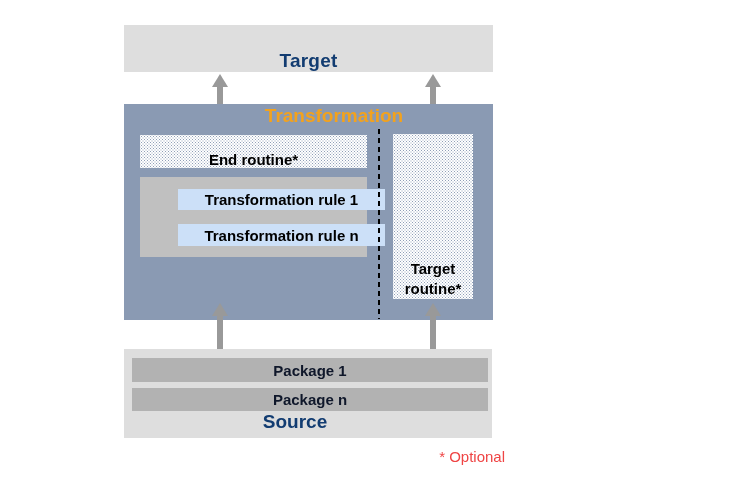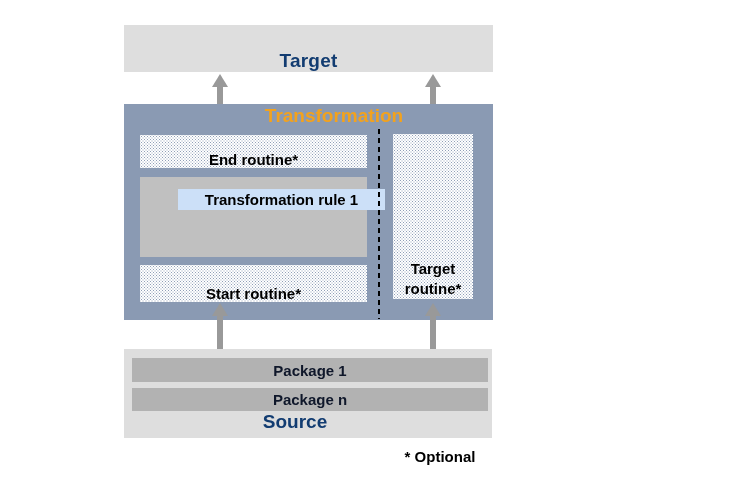--- a/index.html
+++ b/index.html
@@ -43,21 +43,21 @@
   .package span{color:#0f172a;font-weight:bold;font-size:15px;}
   .package-1{top:358px;height:24px;}
   .package-n{top:388px;height:23px;}
   .source-label{
     position:absolute;left:111px;top:409px;width:368px;height:26px;
     display:flex;align-items:center;justify-content:center;
     color:#123c71;font-weight:bold;font-size:19px;
   }
   .footnote{
     position:absolute;left:375px;top:448px;width:130px;height:20px;
-    text-align:center;color:#000000;font-weight:bold;font-size:15px;
+    text-align:right;color:#ef4444;font-weight:normal;font-size:15px;
   }
   
   .arrow{position:absolute;}
   .arrow .head{
     position:absolute;left:0;top:0;width:0;height:0;
     border-left:8px solid transparent;border-right:8px solid transparent;
     border-bottom:13px solid #999999;
   }
   .arrow .tail{position:absolute;left:5px;top:12px;width:6px;background:#999999;}
   .arrow-top .tail{height:23px;}
@@ -89,24 +89,24 @@
   <div class="transformation-label">Transformation</div>
 
   <div class="box hatched end-routine">
     <span class="routine-label">End routine*</span>
   </div>
 
   <div class="box rules-container"></div>
   <div class="rule rule-1">
     <span>Transformation rule 1</span>
   </div>
+  <div class="rule rule-n">
+    <span>Transformation rule n</span>
+  </div>
 
-  <div class="box hatched start-routine">
-    <span class="routine-label">Start routine*</span>
-  </div>
 
   <div class="dashed-line"></div>
 
   <div class="box hatched expert-routine">
     <span class="routine-label">Target routine*</span>
   </div>
 
   <div class="arrow arrow-bottom arrow-bottom-left">
     <div class="head"></div>
     <div class="tail"></div>

